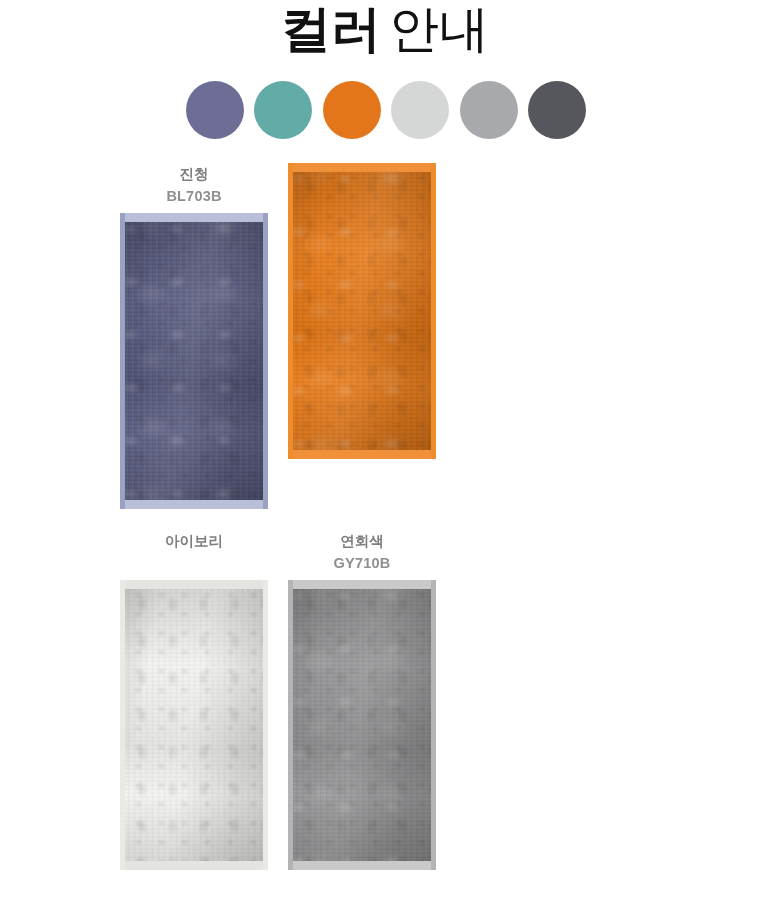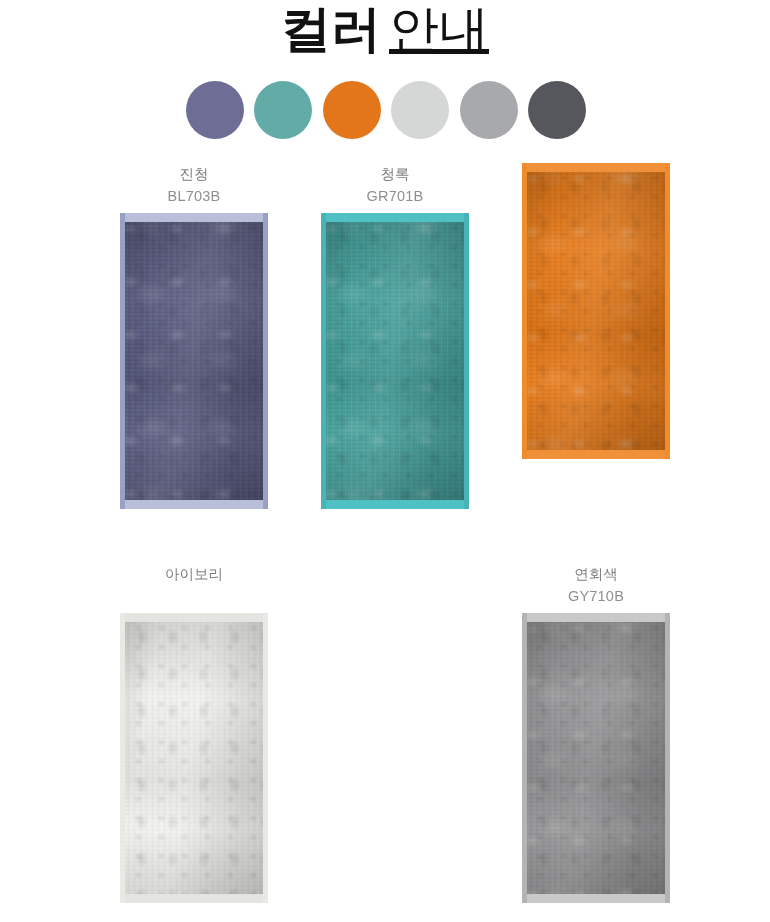--- a/index.html
+++ b/index.html
@@ -22,21 +22,21 @@
     left: 0;
     width: 770px;
     text-align: center;
     font-size: 50px;
     line-height: 62px;
     color: #111111;
     letter-spacing: 0px;
     white-space: nowrap;
   }
   .page-title .t-bold { font-weight: 700; }
-  .page-title .t-reg  { font-weight: 400; margin-left: 8px; text-decoration: underline; }
+  .page-title .t-reg  { font-weight: 400; margin-left: 8px; }
 
   
   .swatch-row {
     position: absolute;
     top: 76px;
     left: 186px;
     width: 400px;
     height: 68px;
     display: flex;
     justify-content: space-between;
@@ -54,24 +54,24 @@
     position: absolute;
     left: 0;
     top: 0;
     width: 770px;
   }
   .row {
     position: absolute;
     left: 110px;
     width: 570px;
     display: flex;
-    justify-content: space-between;
+    font-weight: bold;
   }
   .row-1 { top: 163px; }
-  .row-2 { top: 563px; }
+  .row-2 { top: 530px; }
 
   .card {
     width: 168px;
     display: flex;
     flex-direction: column;
     align-items: center;
   }
 
   .label-block {
     text-align: center;
@@ -199,37 +199,20 @@
         <div class="warp"></div>
         <div class="weft"></div>
         <div class="shade"></div>
         <div class="hem-top" style="background:#b9bfd8;"></div>
         <div class="hem-bottom" style="background:#b9bfd8;"></div>
         <div class="selvedge-l" style="background:#9aa2c4;"></div>
         <div class="selvedge-r" style="background:#9aa2c4;"></div>
       </div>
     </div>
 
-    <div class="card">
-      <div class="label-block">
-        <span class="label-name">청록</span>
-        <span class="label-code">GR701B</span>
-      </div>
-      <div class="towel">
-        <div class="base" style="background:#3f9c98;"></div>
-        <div class="pile"></div>
-        <div class="warp"></div>
-        <div class="weft"></div>
-        <div class="shade"></div>
-        <div class="hem-top" style="background:#4fc0c4;"></div>
-        <div class="hem-bottom" style="background:#4fc0c4;"></div>
-        <div class="selvedge-l" style="background:#48b4b5;"></div>
-        <div class="selvedge-r" style="background:#48b4b5;"></div>
-      </div>
-    </div>
 
     <div class="card">
       <div class="towel">
         <div class="base" style="background:#e77611;"></div>
         <div class="pile"></div>
         <div class="warp"></div>
         <div class="weft"></div>
         <div class="shade"></div>
         <div class="hem-top" style="background:#f0913a;"></div>
         <div class="hem-bottom" style="background:#f0913a;"></div>

